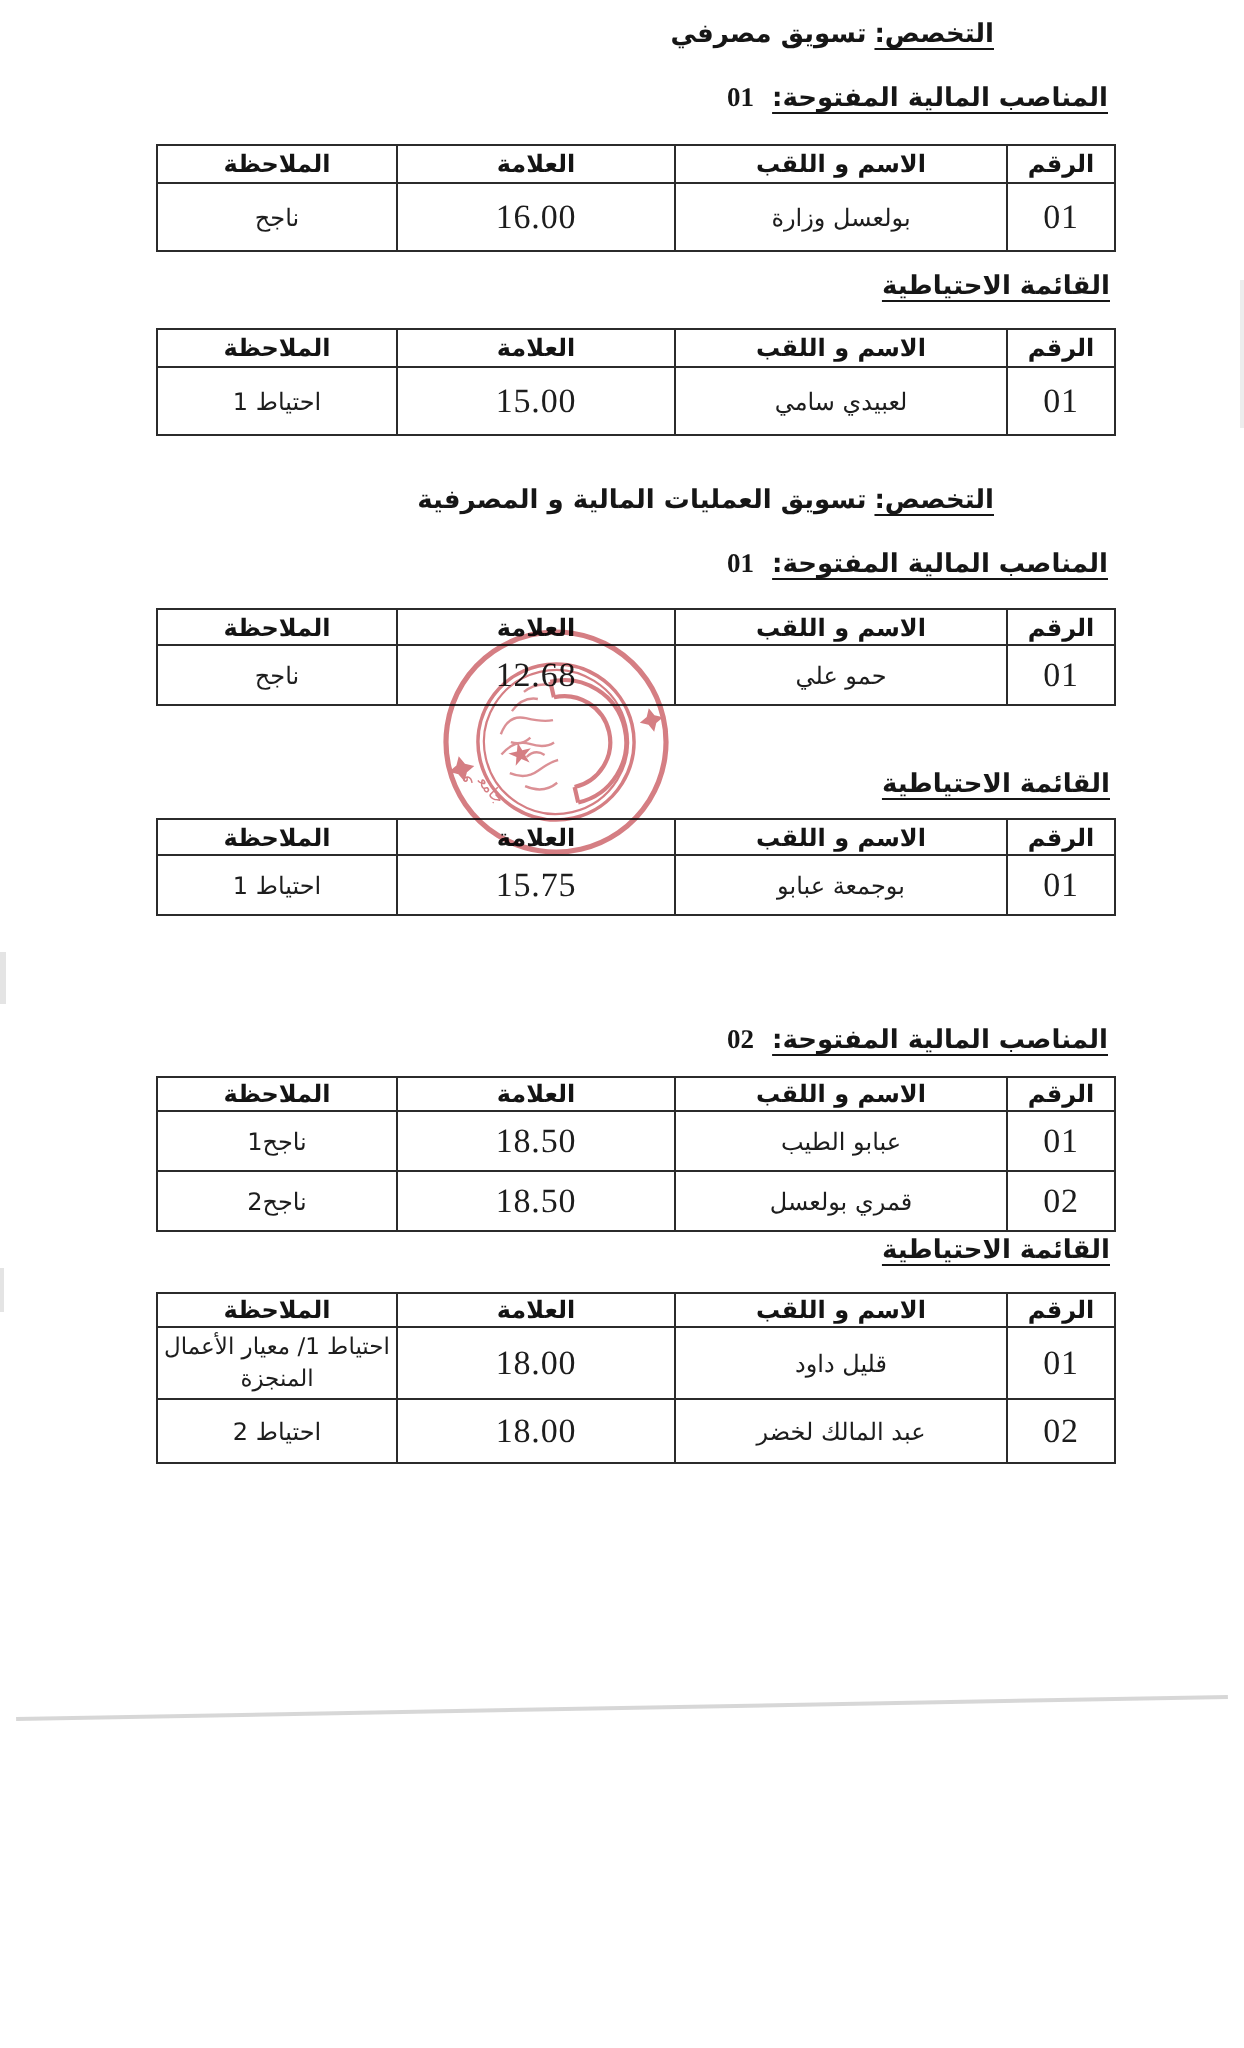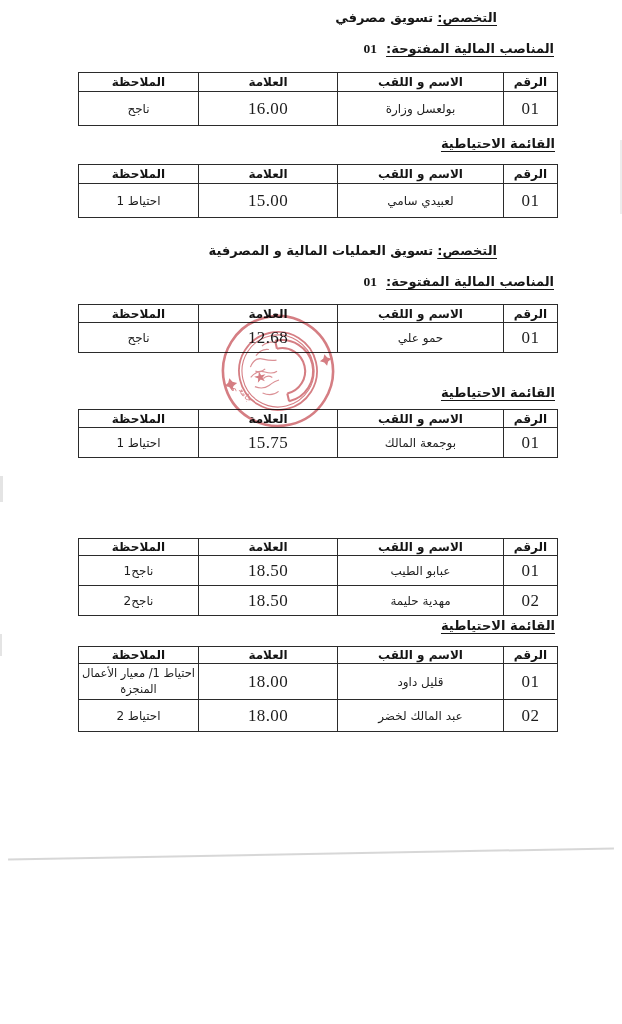--- a/index.html
+++ b/index.html
@@ -143,27 +143,30 @@
       </colgroup>
     <tbody>
         <tr style="height:18px">
       <th>الرقم</th>
       <th>الاسم و اللقب</th>
       <th>العلامة</th>
       <th>الملاحظة</th>
     </tr>
     <tr style="height:30px">
       <td class="cell-num">01</td>
-      <td class="cell-ar">بوجمعة المالك</td>
+      <td class="cell-ar">بوجمعة عبابو</td>
       <td class="cell-num">15.75</td>
       <td class="cell-ar">احتياط 1</td>
     </tr>
   </tbody>
     </table>
 
+  <div class="title" style="top:512px;right:68px;">
+    <span class="u">المناصب المالية المفتوحة:</span><span class="count">02</span>
+  </div>
 
   <table class="res" style="top:538px;">
     <colgroup>
         <col style="width:54px">
         <col style="width:166px">
         <col style="width:139px">
         <col style="width:120px">
       </colgroup>
     <tbody>
         <tr style="height:17px">
@@ -173,21 +176,21 @@
       <th>الملاحظة</th>
     </tr>
     <tr style="height:30px">
       <td class="cell-num">01</td>
       <td class="cell-ar">عبابو الطيب</td>
       <td class="cell-num">18.50</td>
       <td class="cell-ar">ناجح1</td>
     </tr>
     <tr style="height:30px">
       <td class="cell-num vt">02</td>
-      <td class="cell-ar">مهدية حليمة</td>
+      <td class="cell-ar">قمري بولعسل</td>
       <td class="cell-num">18.50</td>
       <td class="cell-ar">ناجح2</td>
     </tr>
   </tbody>
     </table>
 
   <div class="title" style="top:618px;right:67px;">
     <span class="u">القائمة الاحتياطية</span>
   </div>
 

